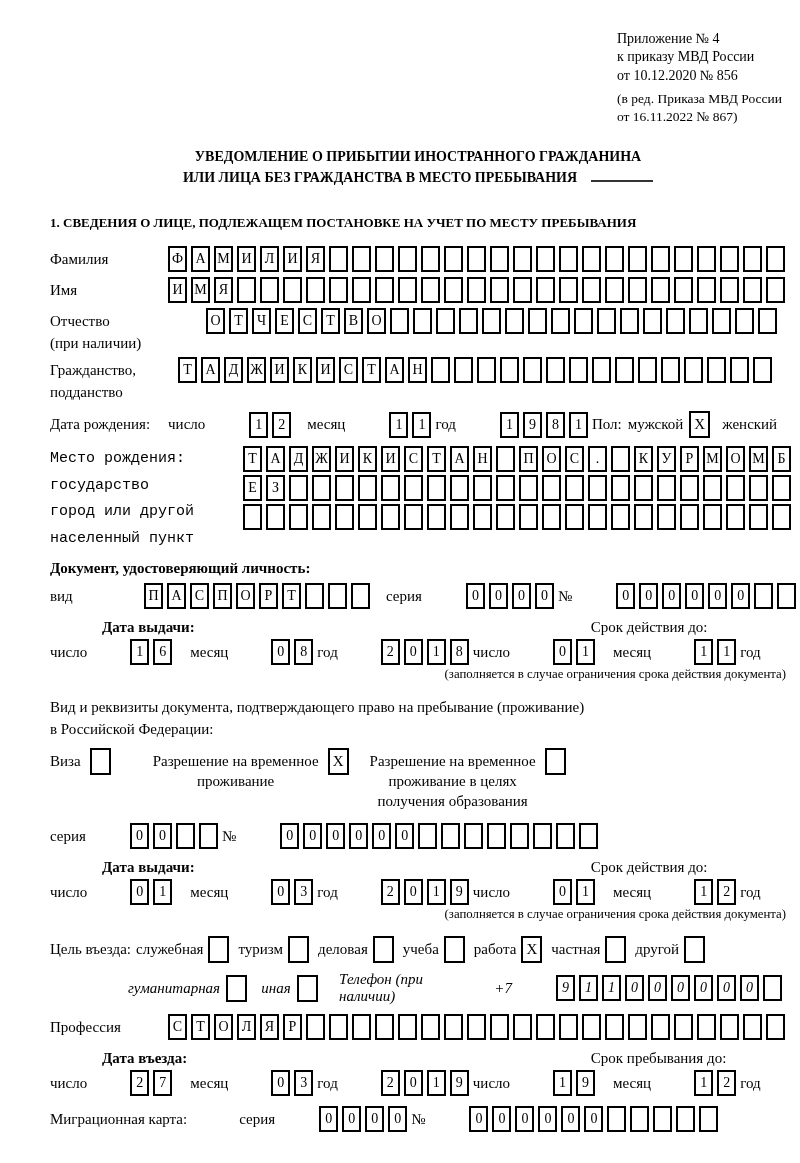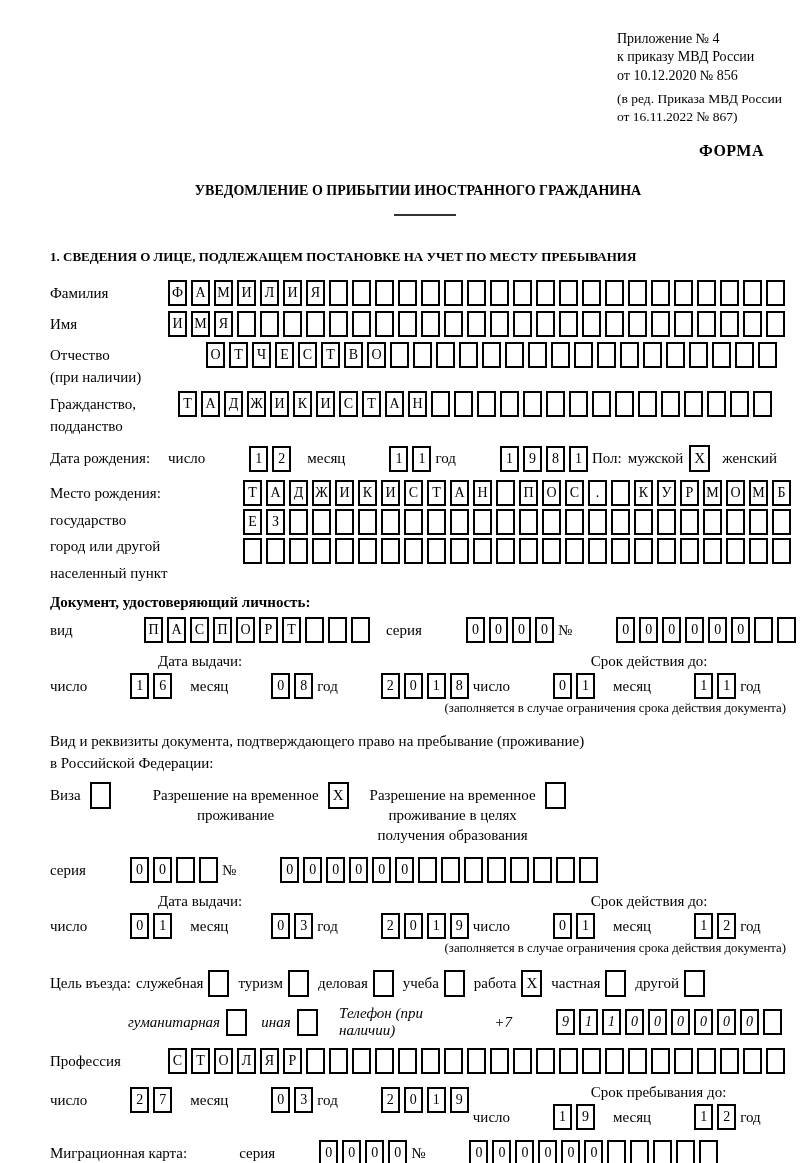--- a/index.html
+++ b/index.html
@@ -19,38 +19,38 @@
   .cells{white-space:nowrap;display:inline-block;padding-left:38px;}
   .cell{display:inline-block;box-sizing:border-box;width:19px;height:26px;border:2px solid #000;
         margin-right:4px;text-align:center;font-size:14px;line-height:22px;vertical-align:middle;}
   .cb{display:inline-block;box-sizing:border-box;width:21px;height:27px;border:2px solid #000;
       text-align:center;font-size:15px;line-height:23px;vertical-align:middle;flex:0 0 auto;}
 
   .fieldrow{display:flex;align-items:flex-start;margin-top:5px;}
   .lblcol{flex:0 0 auto;}
   .l1{line-height:26px;}
   .l2{line-height:18px;}
-  .lh27 div{line-height:26.5px;}
+  .lh27 div{line-height:26.5px;font-family:Liberation Mono, monospace;}
   .w80{width:80px;}
   .w118{width:118px;}
   .w90{width:90px;}
   .w155{width:155px;}
   .cellrows .cells{display:block;margin-bottom:3px;}
 
   .inlinerow{display:flex;align-items:center;margin-top:6px;flex-wrap:nowrap;}
   .inlinerow .gap{width:12px;flex:0 0 auto;}
   .inlinerow .lbl{margin-right:6px;flex:0 0 auto;}
 
   .center-bold{text-align:left;font-weight:bold;font-size:15px;margin-top:8px;}
 
   .dates{display:flex;margin-top:10px;}
   .dcol-l{flex:0 0 390px;}
   .dcol-r{flex:1;}
   .dhead{font-size:15px;}
-  .dhead-l{margin-left:108px;}
+  .dhead-l{margin-left:52px;font-weight:bold;}
   .dhead-r{margin-left:118px;}
   .drow{display:flex;align-items:center;margin-top:3px;}
   .drow .lbl{margin-right:5px;}
   .drow .sp{width:14px;}
   .note-right{text-align:right;font-size:12.8px;margin-top:2px;}
 
   .resdoc-line{line-height:1.55;margin-top:14px;}
   .resdoc-line2{line-height:1.4;}
   .cbrow{display:flex;align-items:flex-start;margin-top:8px;}
   .cbitem{display:flex;align-items:flex-start;flex:0 0 auto;}
@@ -68,25 +68,24 @@
 </head>
 <body>
 
 <div class="page">
 
   <div class="annex">Приложение № 4
 к приказу МВД России
 от 10.12.2020 № 856</div>
   <div class="annex-note">(в ред. Приказа МВД России
 от 16.11.2022 № 867)</div>
-  <div class="forma">ФОРМА</div>
 
   <div class="title">
     <div>УВЕДОМЛЕНИЕ О ПРИБЫТИИ ИНОСТРАННОГО ГРАЖДАНИНА</div>
-    <div><span class="blank-line"></span></div>
+    <div><span>ИЛИ ЛИЦА БЕЗ ГРАЖДАНСТВА В МЕСТО ПРЕБЫВАНИЯ</span><span class="blank-line"></span></div>
   </div>
 
   <div class="section-heading">1. СВЕДЕНИЯ О ЛИЦЕ, ПОДЛЕЖАЩЕМ ПОСТАНОВКЕ НА УЧЕТ ПО МЕСТУ ПРЕБЫВАНИЯ</div>
 
   <div class="fieldrow" style="margin-top:15px;">
     <div class="lblcol w80 l1">Фамилия</div>
     <span class="cells"><span class="cell">Ф</span><span class="cell">А</span><span class="cell">М</span><span class="cell">И</span><span class="cell">Л</span><span class="cell">И</span><span class="cell">Я</span><span class="cell"></span><span class="cell"></span><span class="cell"></span><span class="cell"></span><span class="cell"></span><span class="cell"></span><span class="cell"></span><span class="cell"></span><span class="cell"></span><span class="cell"></span><span class="cell"></span><span class="cell"></span><span class="cell"></span><span class="cell"></span><span class="cell"></span><span class="cell"></span><span class="cell"></span><span class="cell"></span><span class="cell"></span><span class="cell"></span></span>
   </div>
 
   <div class="fieldrow">
@@ -279,20 +278,21 @@
     <span class="cells"><span class="cell">9</span><span class="cell">1</span><span class="cell">1</span><span class="cell">0</span><span class="cell">0</span><span class="cell">0</span><span class="cell">0</span><span class="cell">0</span><span class="cell">0</span><span class="cell"></span></span>
   </div>
 
   <div class="fieldrow" style="margin-top:9px;">
     <div class="lblcol w80 l1">Профессия</div>
     <span class="cells"><span class="cell">С</span><span class="cell">Т</span><span class="cell">О</span><span class="cell">Л</span><span class="cell">Я</span><span class="cell">Р</span><span class="cell"></span><span class="cell"></span><span class="cell"></span><span class="cell"></span><span class="cell"></span><span class="cell"></span><span class="cell"></span><span class="cell"></span><span class="cell"></span><span class="cell"></span><span class="cell"></span><span class="cell"></span><span class="cell"></span><span class="cell"></span><span class="cell"></span><span class="cell"></span><span class="cell"></span><span class="cell"></span><span class="cell"></span><span class="cell"></span><span class="cell"></span></span>
   </div>
 
   <div class="dates">
     <div class="dcol-l">
+      <div class="dhead dhead-l">Дата въезда:</div>
       <div class="drow">
         <span class="lbl">число</span>
         <span class="cells"><span class="cell">2</span><span class="cell">7</span></span>
         <span class="sp"></span>
         <span class="lbl">месяц</span>
         <span class="cells"><span class="cell">0</span><span class="cell">3</span></span>
         <span class="lbl">год</span>
         <span class="cells"><span class="cell">2</span><span class="cell">0</span><span class="cell">1</span><span class="cell">9</span></span>
       </div>
     </div>

